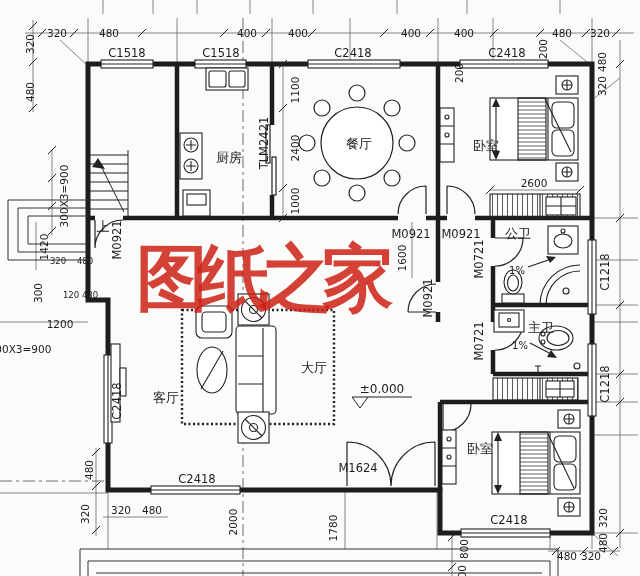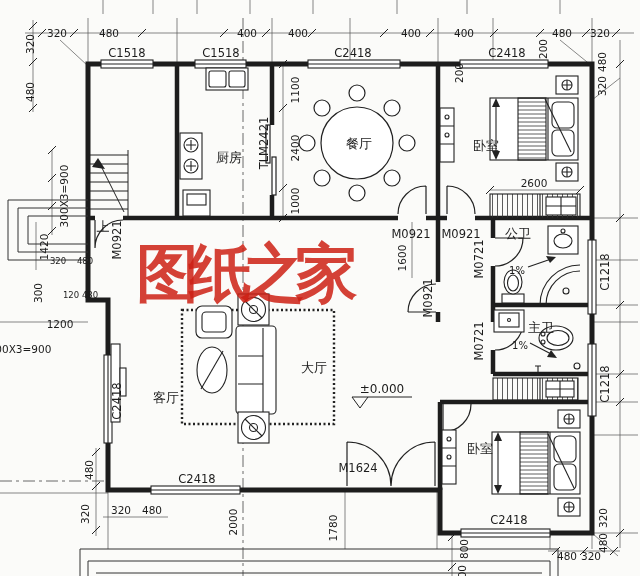--- a/index.html
+++ b/index.html
@@ -6,21 +6,21 @@
   #stage{position:relative;width:640px;height:576px;background:#fbfbf9;overflow:hidden;
          font-family:"DejaVu Sans",sans-serif;}
   svg{position:absolute;left:0;top:0;}
   text{fill:#1c1c1c;}
   .dim{font-size:10.5px;text-anchor:middle;}
   .sdim{font-size:8.5px;text-anchor:middle;}
   .lbl{font-size:11.5px;text-anchor:middle;}
   .room{font-size:13px;text-anchor:middle;font-family:"DejaVu Sans",sans-serif;}
   .pct{font-size:10px;text-anchor:middle;}
   #watermark{position:absolute;left:136px;top:240px;width:420px;
-     font-family:"DejaVu Serif",serif;font-weight:bold;font-size:63px;line-height:1.05;
+     font-family:"DejaVu Serif",serif;font-weight:bold;font-size:72px;line-height:1.05;
      letter-spacing:-10px;color:rgba(205,32,20,0.85);pointer-events:none;z-index:5;
      white-space:nowrap;}
 </style>
 </head>
 <body>
 
 <div id="stage">
 <svg width="640" height="576" viewBox="0 0 640 576">
   <defs>
     <pattern id="hv" width="5" height="5" patternUnits="userSpaceOnUse">

